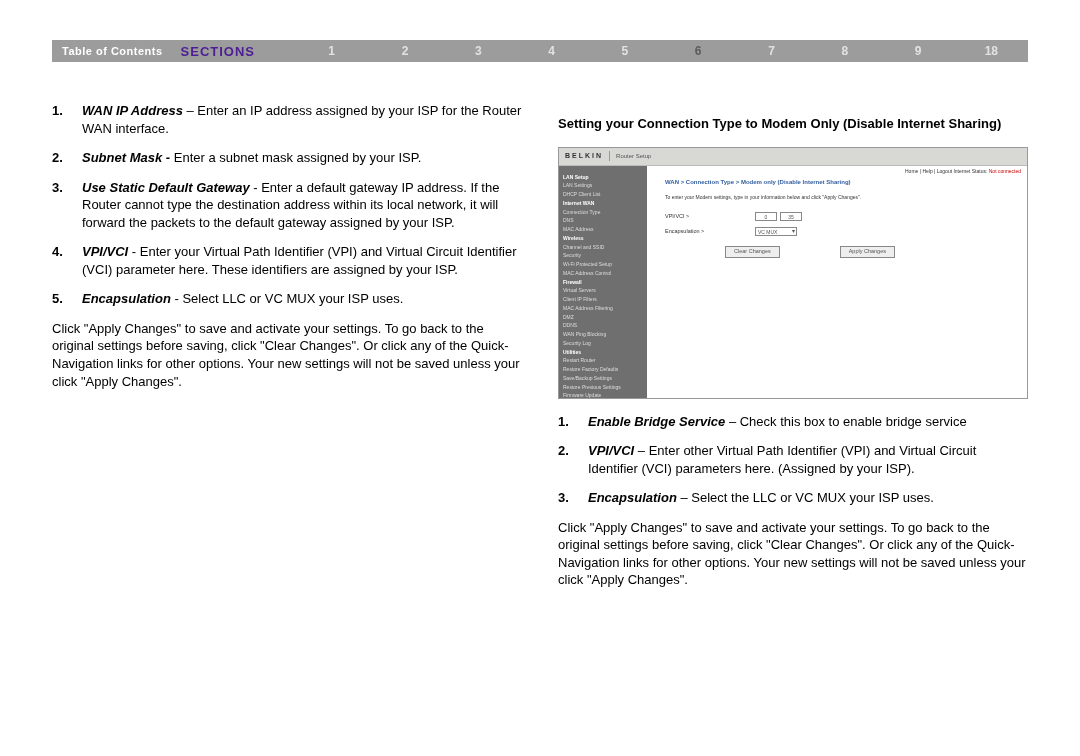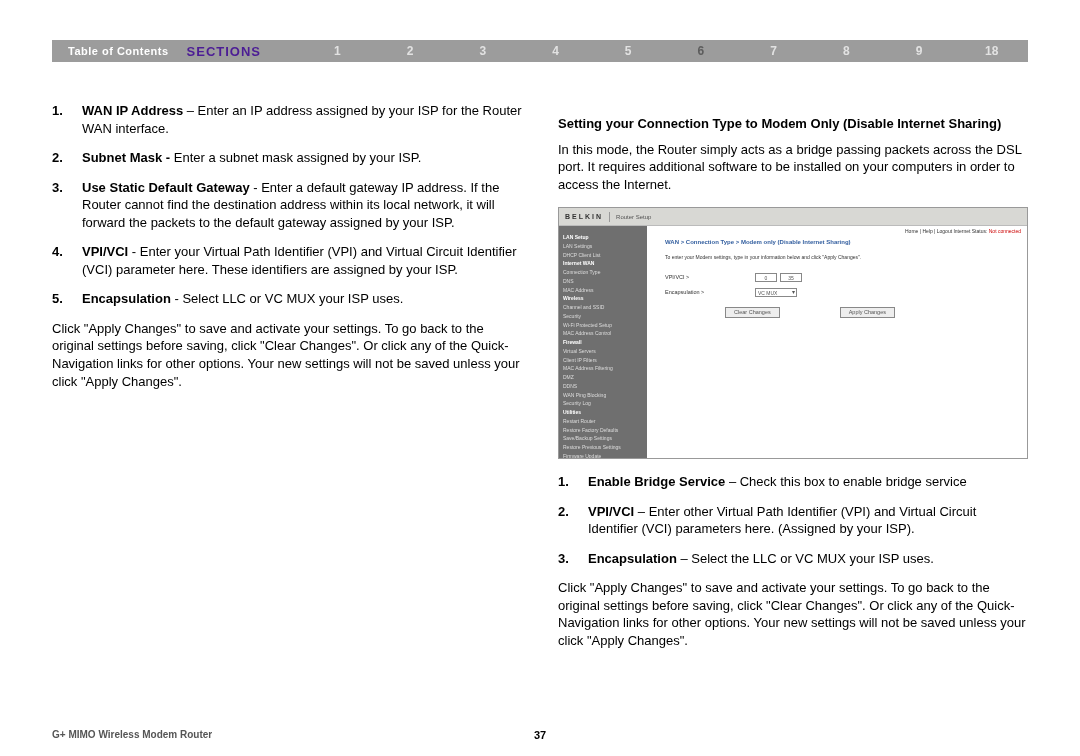--- a/index.html
+++ b/index.html
@@ -28,21 +28,20 @@
     height: 22px;
     display: flex;
     align-items: center;
     color: #fff;
     font-size: 11px;
   }
   .toc-label {
     font-weight: bold;
     padding: 0 18px 0 10px;
     letter-spacing: 0.5px;
-    margin-left: 6px;
   }
   .sections-label {
     font-weight: bold;
     font-size: 13px;
     letter-spacing: 1px;
     padding-right: 40px;
     color: #4c1d95;
   }
   .section-nums { display:flex; flex: 1; }
   .section-num {
@@ -59,21 +58,21 @@
     gap: 36px;
     margin-top: 40px;
     font-size: 13px;
     line-height: 1.35;
   }
   .col { flex: 1; }
   .numlist { list-style: none; }
   .numlist li { display:flex; margin-bottom: 12px; }
   .numlist .n { font-weight: bold; width: 30px; flex-shrink:0; }
   .numlist .t { flex:1; }
-  .numlist .t b { font-weight: bold; }
+  .numlist .t b { font-weight: bold; font-style: italic; }
   .para { margin-top: 4px; }
   .subhead { font-weight: bold; margin-bottom: 8px; margin-top: 13px; }
   .screenshot {
     border: 1px solid #999;
     margin: 14px 0 14px 0;
     background: #fff;
     font-size: 5px;
     color: #555;
     height: 252px;
     position: relative;
@@ -156,37 +155,36 @@
         <li>
             <span class="n">1.</span>
             <span class="t"><b>WAN IP Address</b><span> – Enter an IP address assigned by your ISP for the Router WAN interface.</span></span>
           </li>
         <li>
             <span class="n">2.</span>
             <span class="t"><b>Subnet Mask -</b><span> Enter a subnet mask assigned by your ISP.</span></span>
           </li>
         <li>
             <span class="n">3.</span>
-            <span class="t"><b>Use Static Default Gateway</b><span> - Enter a default gateway IP address. If the Router cannot find the destination address within its local network, it will forward the packets to the default gateway assigned by your ISP.</span></span>
+            <span class="t"><b>Use Static Default Gateway</b><span> - Enter a default gateway IP address. If the Router cannot type the destination address within its local network, it will forward the packets to the default gateway assigned by your ISP.</span></span>
           </li>
         <li>
             <span class="n">4.</span>
             <span class="t"><b>VPI/VCI</b><span> - Enter your Virtual Path Identifier (VPI) and Virtual Circuit Identifier (VCI) parameter here. These identifiers are assigned by your ISP.</span></span>
           </li>
         <li>
             <span class="n">5.</span>
             <span class="t"><b>Encapsulation</b><span> - Select LLC or VC MUX your ISP uses.</span></span>
           </li>
       </ol>
       <p class="para">Click "Apply Changes" to save and activate your settings. To go back to the original settings before saving, click "Clear Changes". Or click any of the Quick-Navigation links for other options. Your new settings will not be saved unless your click "Apply Changes".</p>
     </div>
 
     <div class="col">
       <div class="subhead">Setting your Connection Type to Modem Only (Disable Internet Sharing)</div>
-      <p>In this mode, the Router simply acts as a bridge passing packets across the DSL port. It requires additional software to be installed on your computers in order to access the Internet.</p>
 
       <div class="screenshot">
         <div class="ss-header">
           <span class="ss-logo">BELKIN</span>
           <span class="ss-hsep"></span>
           <span class="ss-htitle">Router Setup</span>
         </div>
         <div class="ss-topright">
           <span>Home | Help | Logout   Internet Status:</span>
           <span class="red">Not connected</span>
@@ -252,18 +250,13 @@
           </li>
         <li>
             <span class="n">3.</span>
             <span class="t"><b>Encapsulation</b><span> – Select the LLC or VC MUX your ISP uses.</span></span>
           </li>
       </ol>
       <p class="para">Click "Apply Changes" to save and activate your settings. To go back to the original settings before saving, click "Clear Changes". Or click any of the Quick-Navigation links for other options. Your new settings will not be saved unless your click "Apply Changes".</p>
     </div>
   </div>
 
-  <div class="footer">
-    <span>G+ MIMO Wireless Modem Router</span>
-    <span class="pg">37</span>
-    <span></span>
-  </div>
 </div>
 
 </body></html>

